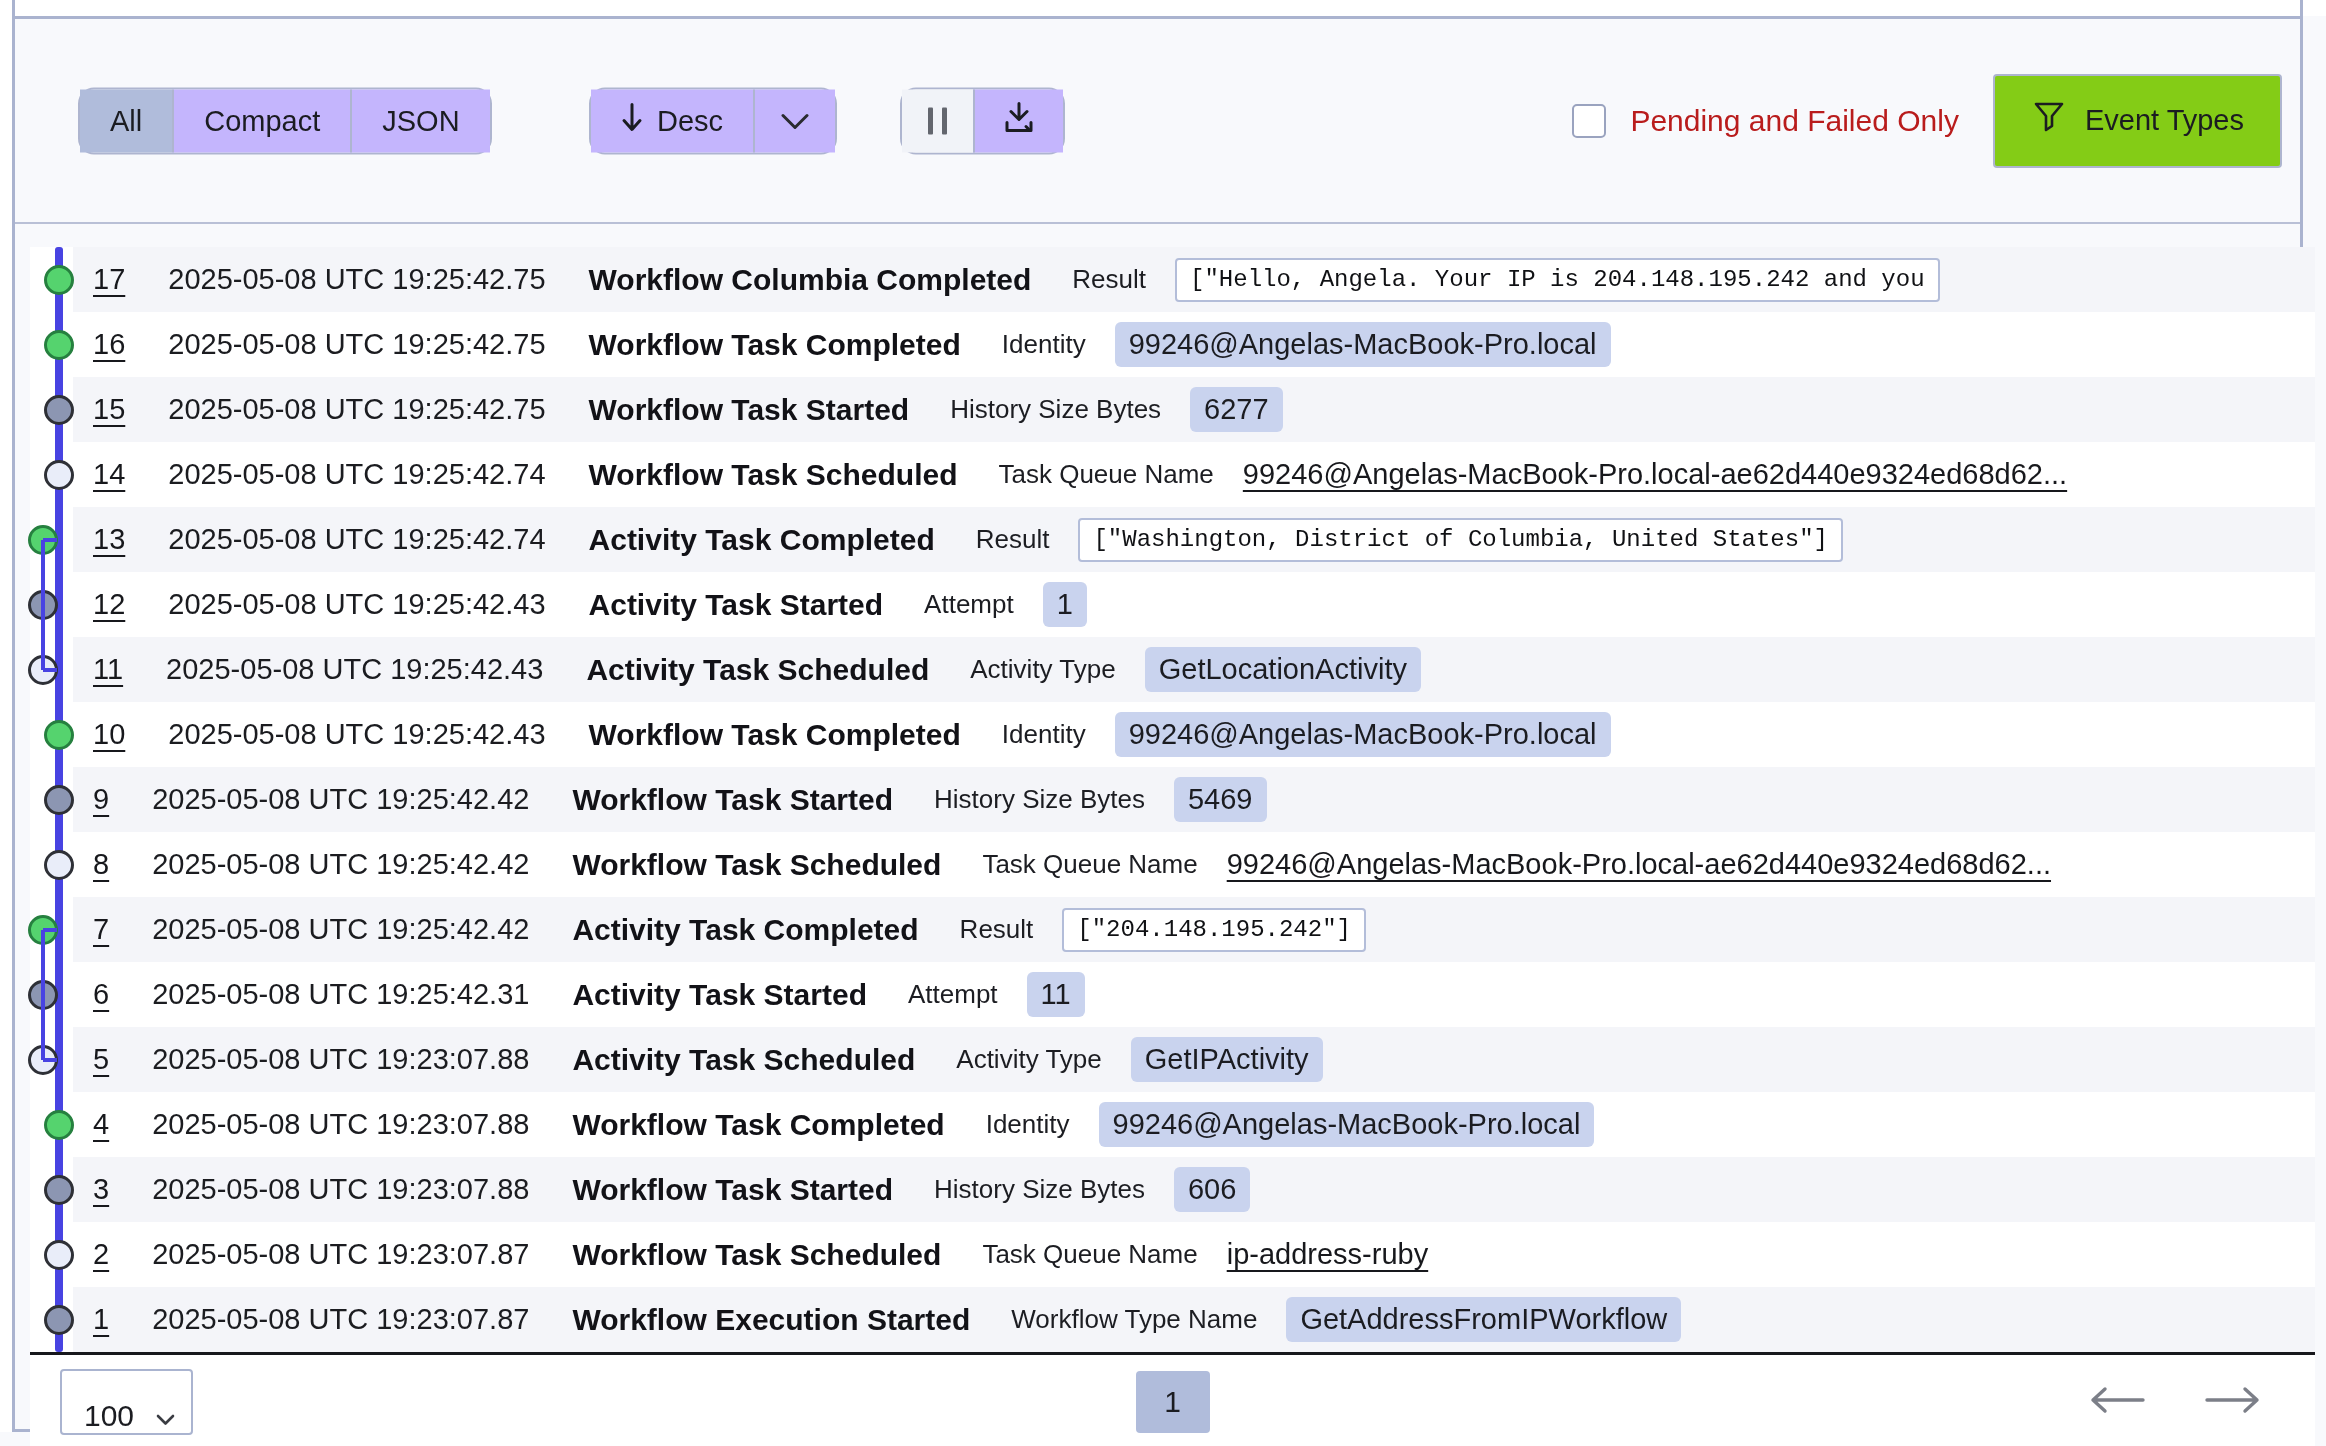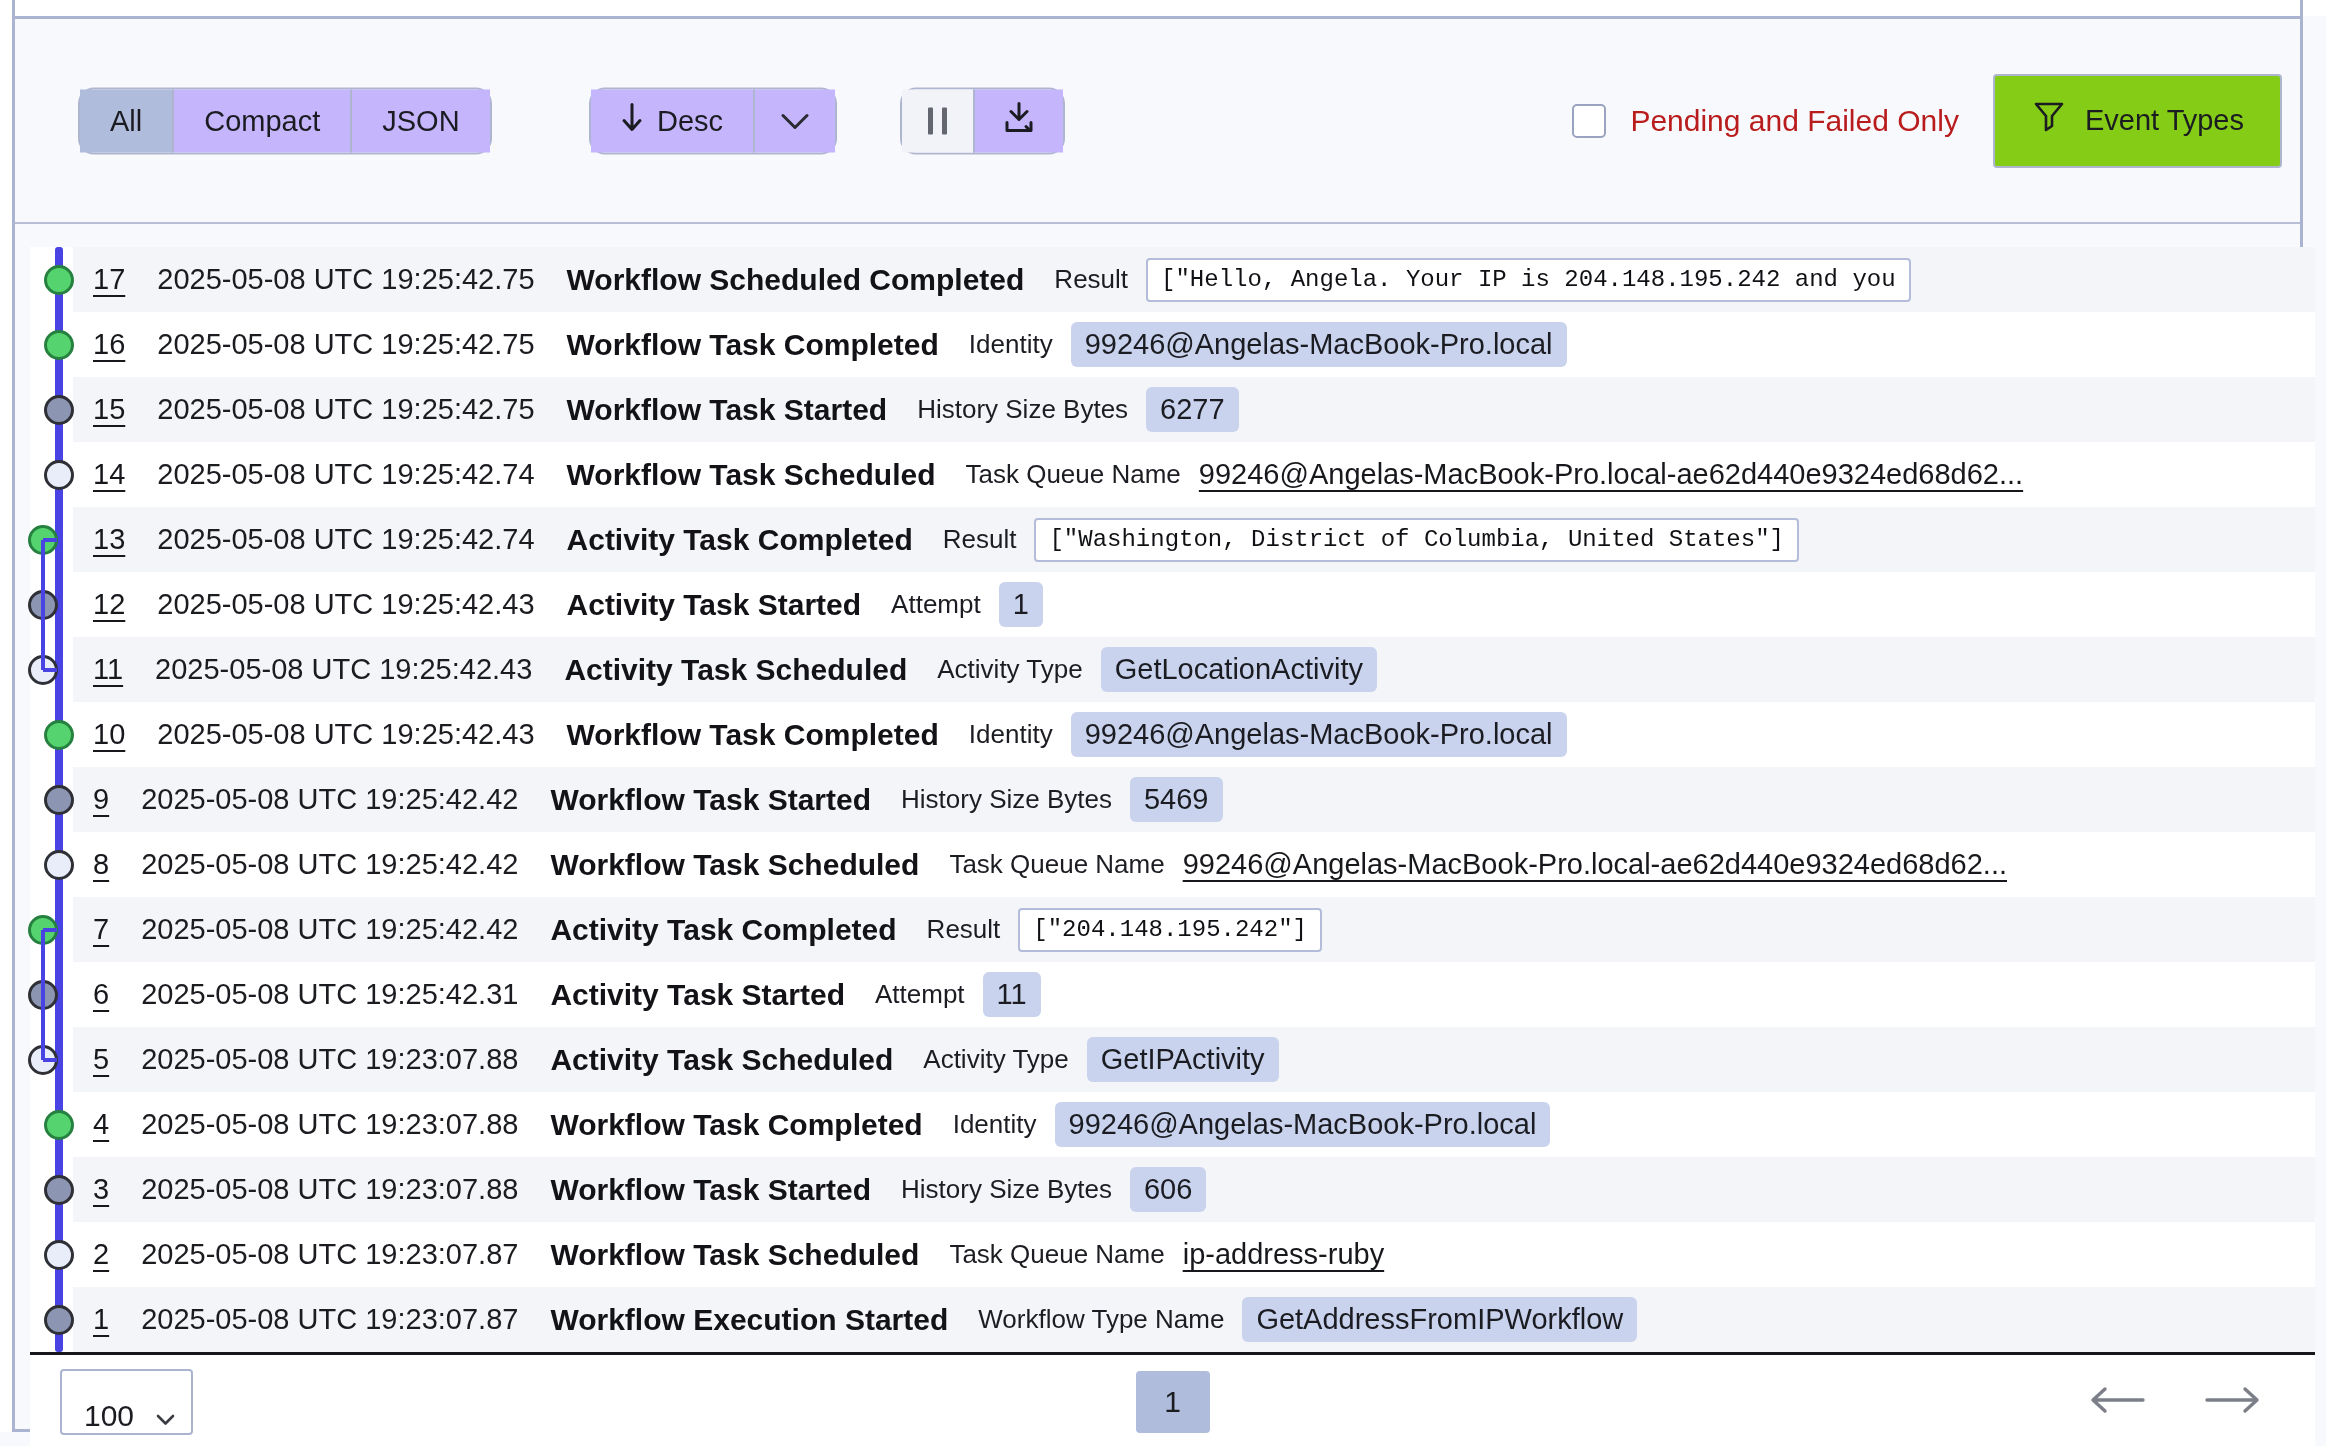--- a/index.html
+++ b/index.html
@@ -30,21 +30,21 @@
   .filters{position:absolute;right:18px;top:50%;transform:translateY(-50%);display:flex;align-items:center;gap:34px;}
   .chk-row{display:flex;align-items:center;gap:24px;}
   .chk{appearance:none;-webkit-appearance:none;width:34px;height:34px;border:2px solid #9aa3bf;border-radius:5px;
        background:#ffffff;margin:0;cursor:pointer;}
   .chk-label{font-size:30px;color:#b91c1c;}
   .evt-types-btn{display:flex;align-items:center;gap:18px;height:94px;padding:0 36px;background:#84cc16;
                  border:2px solid #aeb5cf;border-radius:4px;font-size:29px;cursor:pointer;box-sizing:border-box;}
   
   .event-list{position:absolute;left:15px;top:228px;width:2285px;border-bottom:3px solid #17181c;background:#ffffff;}
   .row{position:relative;display:flex;align-items:center;height:65px;padding-left:63px;box-sizing:border-box;
-       background:#ffffff;white-space:nowrap;}
+       background:#ffffff;white-space:nowrap;gap:11px;}
   .row.striped{background:linear-gradient(90deg,#ffffff 43px,#f4f5f9 43px);}
   .eid{font-size:29px;color:#17181c;text-decoration:underline;text-decoration-thickness:2px;
        text-underline-offset:6px;cursor:pointer;}
   .ts{margin-left:32px;font-size:29px;color:#1b1c20;}
   .ename{margin-left:32px;font-size:30px;font-weight:700;color:#121217;}
   .elabel{margin-left:30px;font-size:26px;color:#1c1d22;}
   .badge{margin-left:18px;font-size:29px;color:#1b1c21;background:#c9d3ee;border-radius:6px;
          padding:4px 14px;line-height:1.25;}
   .codebox{margin-left:18px;font-family:"Liberation Mono","DejaVu Sans Mono",monospace;font-size:24px;
            color:#101114;background:#ffffff;border:2px solid #b3bdd9;border-radius:4px;padding:5px 13px;
@@ -140,21 +140,21 @@
           </span>
           <span>Event Types</span>
         </div>
       </div>
     </div>
 
     <div class="event-list" id="event-list">
         <div class="row striped">
     <a class="eid">17</a>
     <span class="ts">2025-05-08 UTC 19:25:42.75</span>
-    <span class="ename">Workflow Scheduled Completed</span>
+    <span class="ename">Workflow Columbia Completed</span>
     <span class="elabel">Result</span>
   <span class="codebox">["Hello, Angela. Your IP is 204.148.195.242 and you</span>
         </div>
         <div class="row">
     <a class="eid">16</a>
     <span class="ts">2025-05-08 UTC 19:25:42.75</span>
     <span class="ename">Workflow Task Completed</span>
     <span class="elabel">Identity</span>
   <span class="badge">99246@Angelas-MacBook-Pro.local</span>
         </div>

